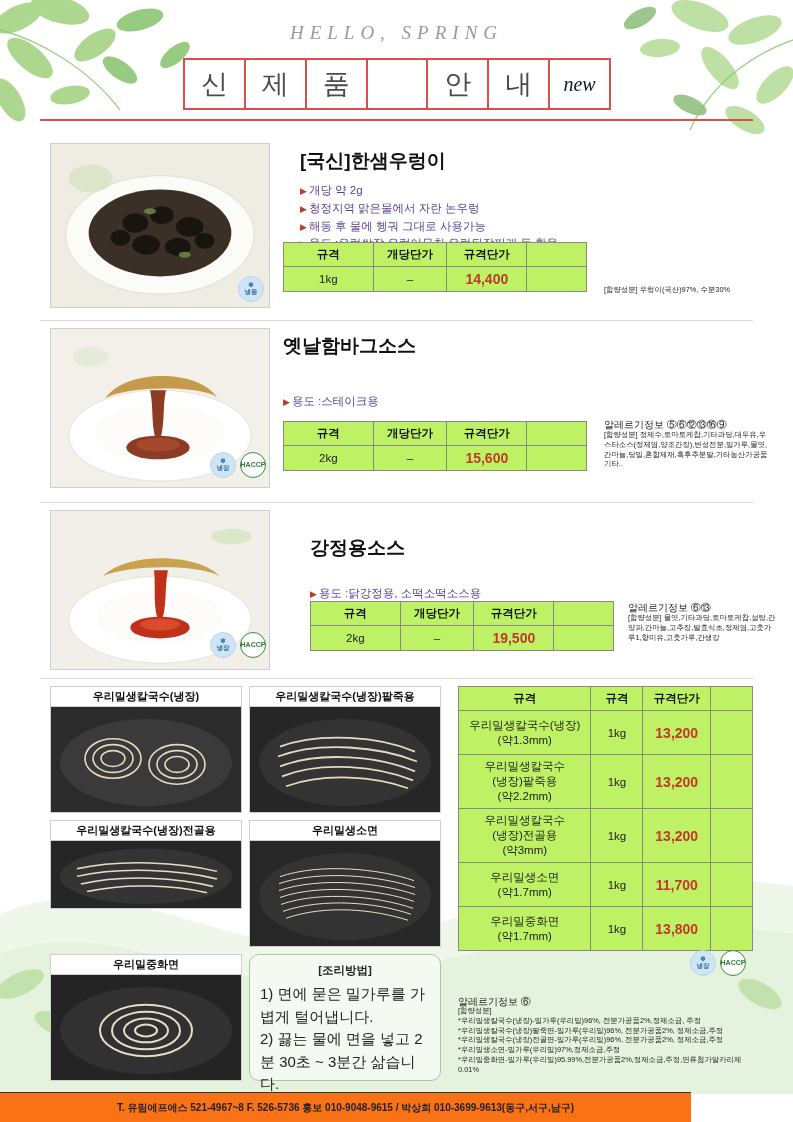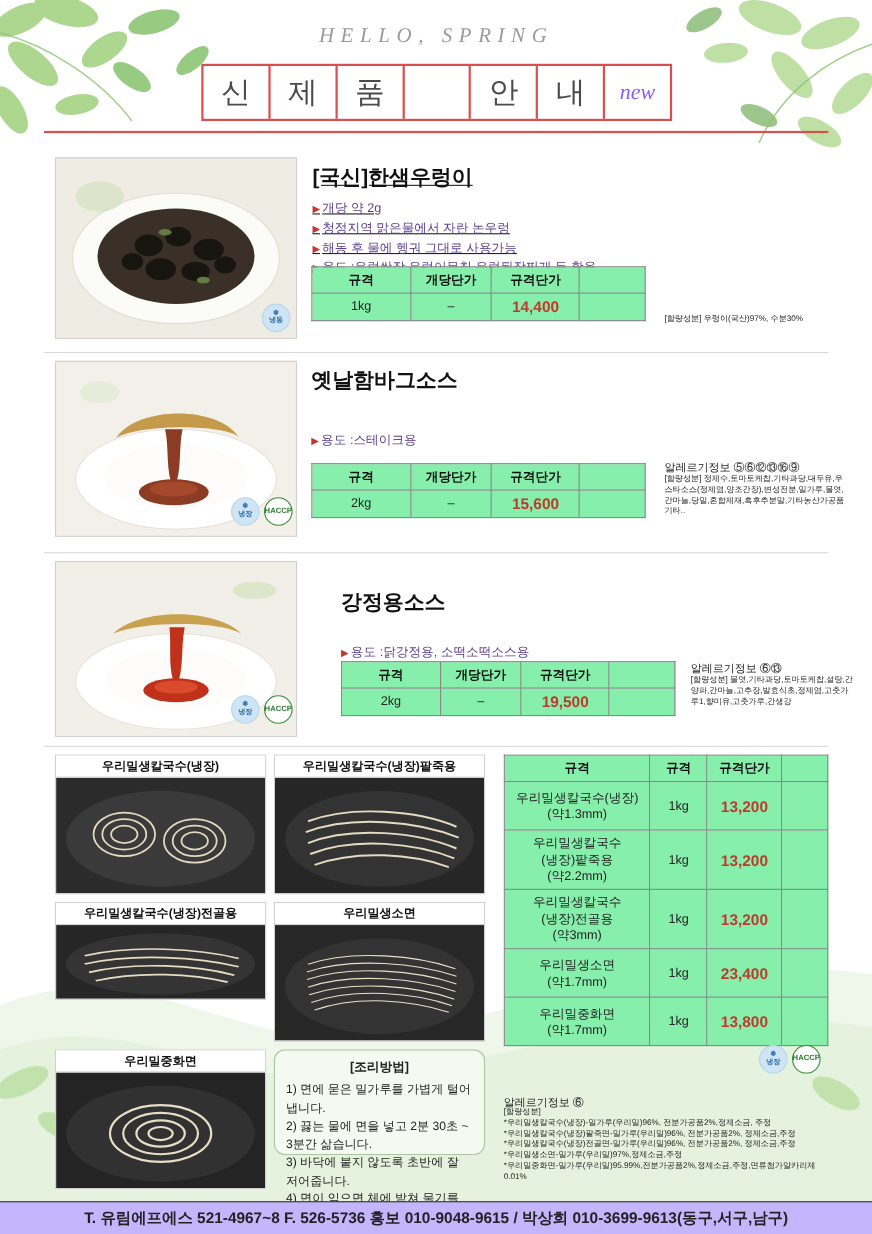--- a/index.html
+++ b/index.html
@@ -34,21 +34,21 @@
     border:2px solid #d94f4f;
     display:flex; z-index:3; background:rgba(255,255,255,0.65);
   }
   .title-box .cell {
     flex:1; border-right:2px solid #d94f4f;
     display:flex; align-items:center; justify-content:center;
     font-size:27px; color:#4b4b4b; font-family:"Liberation Serif", serif;
   }
   .title-box .cell:last-child { border-right:none; }
   .title-box .cell.blank { }
-  .title-box .cell.newcell { font-size:20px; color:#8b5cf6; font-style:italic; font-family:"Liberation Serif", serif;}
+  .title-box .cell.newcell { font-size:20px; color:#0f172a; font-style:italic; font-family:"Liberation Serif", serif;}
   .title-underline {
     position:absolute; top:119px; left:40px; width:713px; height:2px; background:#d94f4f; z-index:3;
   }
 
   
   .sheet { position:absolute; top:0; left:0; width:793px; height:1122px; z-index:2; }
 
   .prod { position:absolute; }
   .prod-img {
     position:absolute; border:1px solid #cfcfcf; overflow:hidden; background:#efece6;
@@ -60,21 +60,21 @@
     font-family:"Liberation Sans", sans-serif;
   }
   .bullets { margin-top:8px; }
   .bullet { font-size:11.5px; color:#5b3f8f; line-height:1.55; }
   .bullet .tri { color:#c0392b; font-size:9px; margin-right:2px; }
 
   table.spec {
     border-collapse:collapse; font-size:11.5px;
   }
   table.spec th, table.spec td {
-    border:1px solid #888; text-align:center; padding:4px 2px; background:#86efac;
+    border:1px solid #888; text-align:center; padding:4px 2px; background:#bef264;
   }
   table.spec th { font-weight:bold; color:#111; font-size:11.5px; }
   table.spec td.price { color:#c0392b; font-weight:bold; font-size:14px; }
 
   .sidenote {
     font-size:7.4px; color:#222; line-height:1.32; text-align:left;
   }
   .allergy { font-size:10px; color:#222; }
 
   .badge-row { position:absolute; display:flex; gap:4px; }
@@ -94,27 +94,27 @@
     height:20px; display:flex; align-items:center; justify-content:center;
     font-size:11px; font-weight:bold; border-bottom:1px solid #cfcfcf; background:#fff; color:#111;
   }
   .ncell .img { width:100%; height:calc(100% - 20px); }
 
   .cookbox {
     position:absolute; border:1px solid #a9c6a0; border-radius:10px; background:#f4faf1;
     padding:8px 10px;
   }
   .cookbox .t { text-align:center; font-size:11.5px; font-weight:bold; margin-bottom:5px; }
-  .cookbox .l { font-size:11px; line-height:1.5; color:#222; }
+  .cookbox .l { font-size:15px; line-height:1.5; color:#222; }
 
   .footer {
-    position:absolute; left:0; bottom:0; width:793px; height:30px;
+    position:absolute; left:0; bottom:0; width:691px; height:30px;
     border-top:1.5px solid #333;
     display:flex; align-items:center; justify-content:center;
-    font-size:14px; font-weight:bold; z-index:5; background:#c4b5fd;
+    font-size:10px; font-weight:bold; z-index:5; background:#f97316;
   }
 </style>
 </head>
 <body>
 
 <div class="leaf-bg">
   <svg width="793" height="160" viewBox="0 0 793 160">
     <g fill="#a9d48a" opacity="0.95">
       <ellipse cx="18" cy="18" rx="26" ry="12" transform="rotate(-25 18 18)"></ellipse>
       <ellipse cx="60" cy="10" rx="30" ry="13" transform="rotate(15 60 10)"></ellipse>
@@ -196,21 +196,21 @@
         <ellipse cx="40" cy="35" rx="22" ry="14" fill="#cfe0b8" opacity="0.6"></ellipse>
       </svg>
     </div>
     <div class="badge-row" style="left:238px; top:276px;">
       <div class="badge frz">
         <span>❄</span>
         <span>냉동</span>
       </div>
     </div>
 
-    <div style="position:absolute; left:284px; top:148px; width:330px;text-decoration:underline;">
+    <div style="position:absolute; left:300px; top:148px; width:330px;">
       <div class="prod-name">[국신]한샘우렁이</div>
       <div class="bullets">
         <div class="bullet"><span class="tri">▶</span><span>개당 약 2g</span></div>
         <div class="bullet"><span class="tri">▶</span><span>청정지역 맑은물에서 자란 논우렁</span></div>
         <div class="bullet"><span class="tri">▶</span><span>해동 후 물에 헹궈 그대로 사용가능</span></div>
         <div class="bullet"><span class="tri">▶</span><span>용도 :우렁쌈장,우렁이무침,우렁된장찌개 등 활용</span></div>
       </div>
     </div>
 
     <table class="spec" style="position:absolute; left:283px; top:242px; width:304px;">
@@ -453,34 +453,34 @@
 (냉장)전골용
 (약3mm)</td>
         <td>1kg</td>
         <td class="price">13,200</td>
         <td></td>
       </tr>
       <tr>
         <td style="height:44px; white-space:pre-line;">우리밀생소면
 (약1.7mm)</td>
         <td>1kg</td>
-        <td class="price">23,400</td>
+        <td class="price">11,700</td>
         <td></td>
       </tr>
       <tr>
         <td style="height:44px; white-space:pre-line;">우리밀중화면
 (약1.7mm)</td>
         <td>1kg</td>
         <td class="price">13,800</td>
         <td></td>
       </tr>
     </tbody>
       </table>
 
-    <div class="cookbox" style="left:249px; top:954px; width:192px; height:96px;">
+    <div class="cookbox" style="left:249px; top:954px; width:192px; height:127px;">
       <div class="t">[조리방법]</div>
       <div class="l">1) 면에 묻은 밀가루를 가볍게 털어냅니다.</div>
       <div class="l">2) 끓는 물에 면을 넣고 2분 30초 ~ 3분간 삶습니다.</div>
       <div class="l">3) 바닥에 붙지 않도록 초반에 잘 저어줍니다.</div>
       <div class="l">4) 면이 익으면 체에 밭쳐 물기를 제거합니다.</div>
     </div>
 
     <div class="badge-row" style="left:690px; top:950px;">
       <div class="badge frz">
         <span>❄</span>

